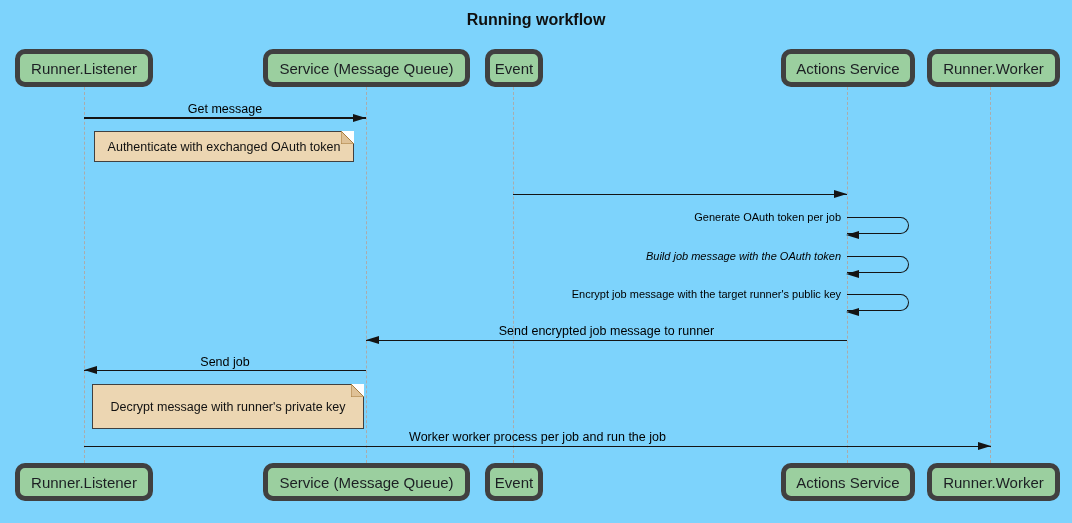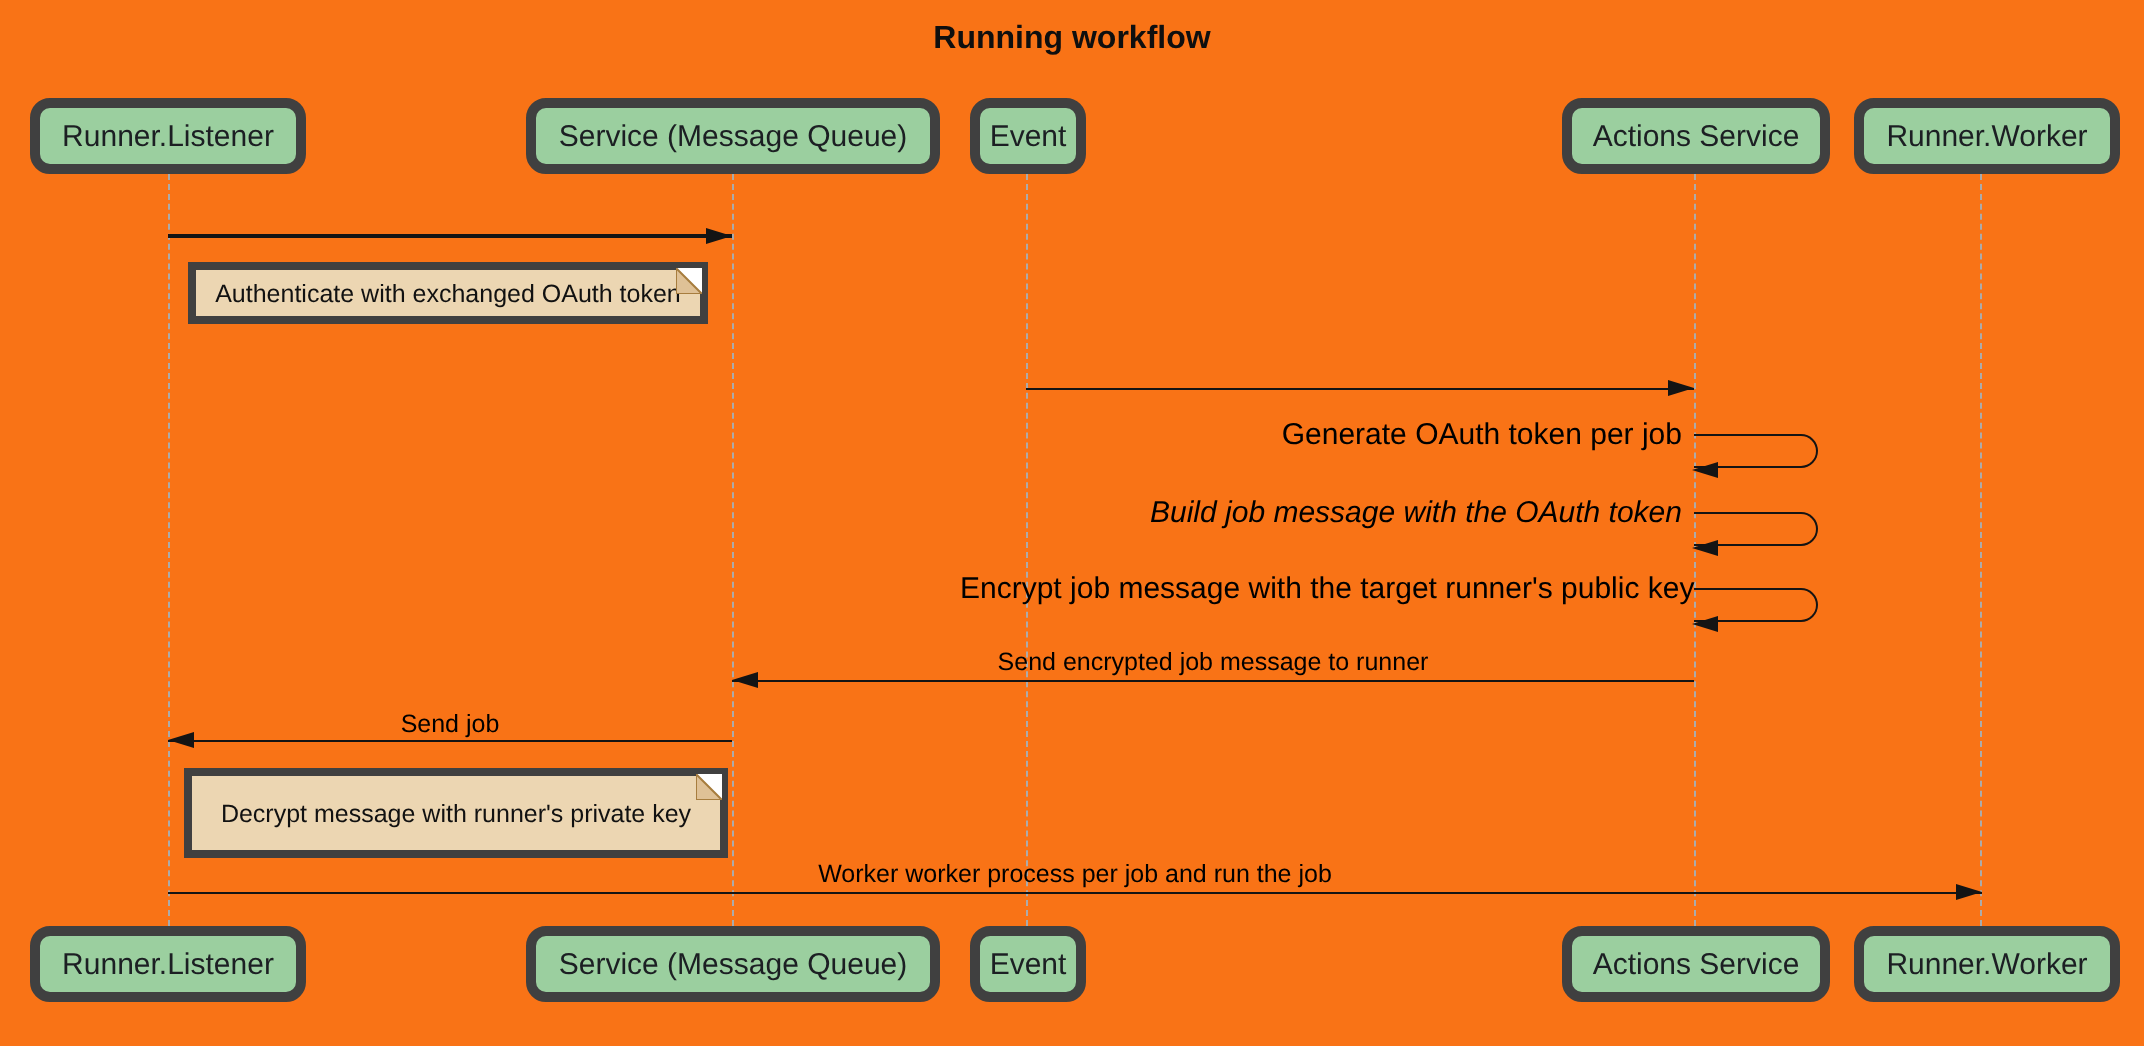--- a/index.html
+++ b/index.html
@@ -1,17 +1,17 @@
 <!DOCTYPE html>
 <html><head>
 <meta charset="utf-8">
 <style>
   html,body { margin:0; padding:0; background:#ffffff; }
   #canvas {
-    position:relative; width:1072px; height:523px; background:#f97316;
+    position:relative; width:1072px; height:523px; background:#7dd3fc;
     font-family:"Liberation Sans","DejaVu Sans",sans-serif; color:#000;
     overflow:hidden;
   }
   .title {
     position:absolute; top:11px; left:0; width:1072px; text-align:center;
     font-size:16px; font-weight:bold; color:#0f0f0f;
   }
   .actor {
     position:absolute; height:38px; box-sizing:border-box;
     background:#9bcf9f; border:5px solid #404040; border-radius:10px;
@@ -30,36 +30,36 @@
   .mline.left::before {
     content:""; position:absolute; left:0; top:50%; transform:translateY(-50%);
     width:0; height:0; border-top:4.5px solid transparent;
     border-bottom:4.5px solid transparent; border-right:13px solid #141414;
   }
   .mlabel {
     position:absolute; font-size:12.5px; line-height:15px; text-align:center;
     color:#000; white-space:nowrap;
   }
   .looplabel {
-    position:absolute; font-size:15px; line-height:15px; text-align:right;
+    position:absolute; font-size:11px; line-height:15px; text-align:right;
     color:#000; white-space:nowrap;
   }
   .loop {
     position:absolute; box-sizing:border-box;
     border:1.5px solid #141414; border-left:none;
     border-radius:0 12px 12px 0;
   }
   .loop::after {
     content:""; position:absolute; left:-1px; bottom:-5.5px;
     width:0; height:0; border-top:4.5px solid transparent;
     border-bottom:4.5px solid transparent; border-right:13px solid #141414;
   }
   .note {
     position:absolute; box-sizing:border-box;
-    background:#ecd6b2; border:4px solid #404040;
+    background:#ecd6b2; border:1px solid #404040;
     display:flex; align-items:center; justify-content:center;
     font-size:12.5px; color:#111; white-space:nowrap;
   }
   .note::before { 
     content:""; position:absolute; top:-1px; right:-1px; width:0; height:0;
     border-top:13px solid #ffffff; border-left:13px solid transparent;
   }
   .note-fold { position:absolute; top:-1px; right:-1px; }
 </style>
 </head>
@@ -74,20 +74,21 @@
   <div class="lifeline" style="left:513px;top:87px;height:376px;"></div>
   <div class="lifeline" style="left:847px;top:87px;height:376px;"></div>
   <div class="lifeline" style="left:990px;top:87px;height:376px;"></div>
 
   <div class="actor" style="left:15px;top:49px;width:138px;">Runner.Listener</div>
   <div class="actor" style="left:263px;top:49px;width:207px;">Service (Message Queue)</div>
   <div class="actor" style="left:485px;top:49px;width:58px;">Event</div>
   <div class="actor" style="left:781px;top:49px;width:134px;">Actions Service</div>
   <div class="actor" style="left:927px;top:49px;width:133px;">Runner.Worker</div>
 
+  <div class="mlabel" style="left:84px;top:102px;width:282px;">Get message</div>
   <div class="mline right" style="left:84px;top:117px;width:282px;"></div>
 
   <div class="note" style="left:94px;top:131px;width:260px;height:31px;">
     <svg class="note-fold" width="13" height="13">
       <path d="M0,0 L13,13 L0,13 Z" fill="#dfc196" stroke="#a77d3e" stroke-width="1"></path>
     </svg>
     <span>Authenticate with exchanged OAuth token</span>
   </div>
 
   <div class="mline right" style="left:513px;top:193.5px;width:334px;"></div>

